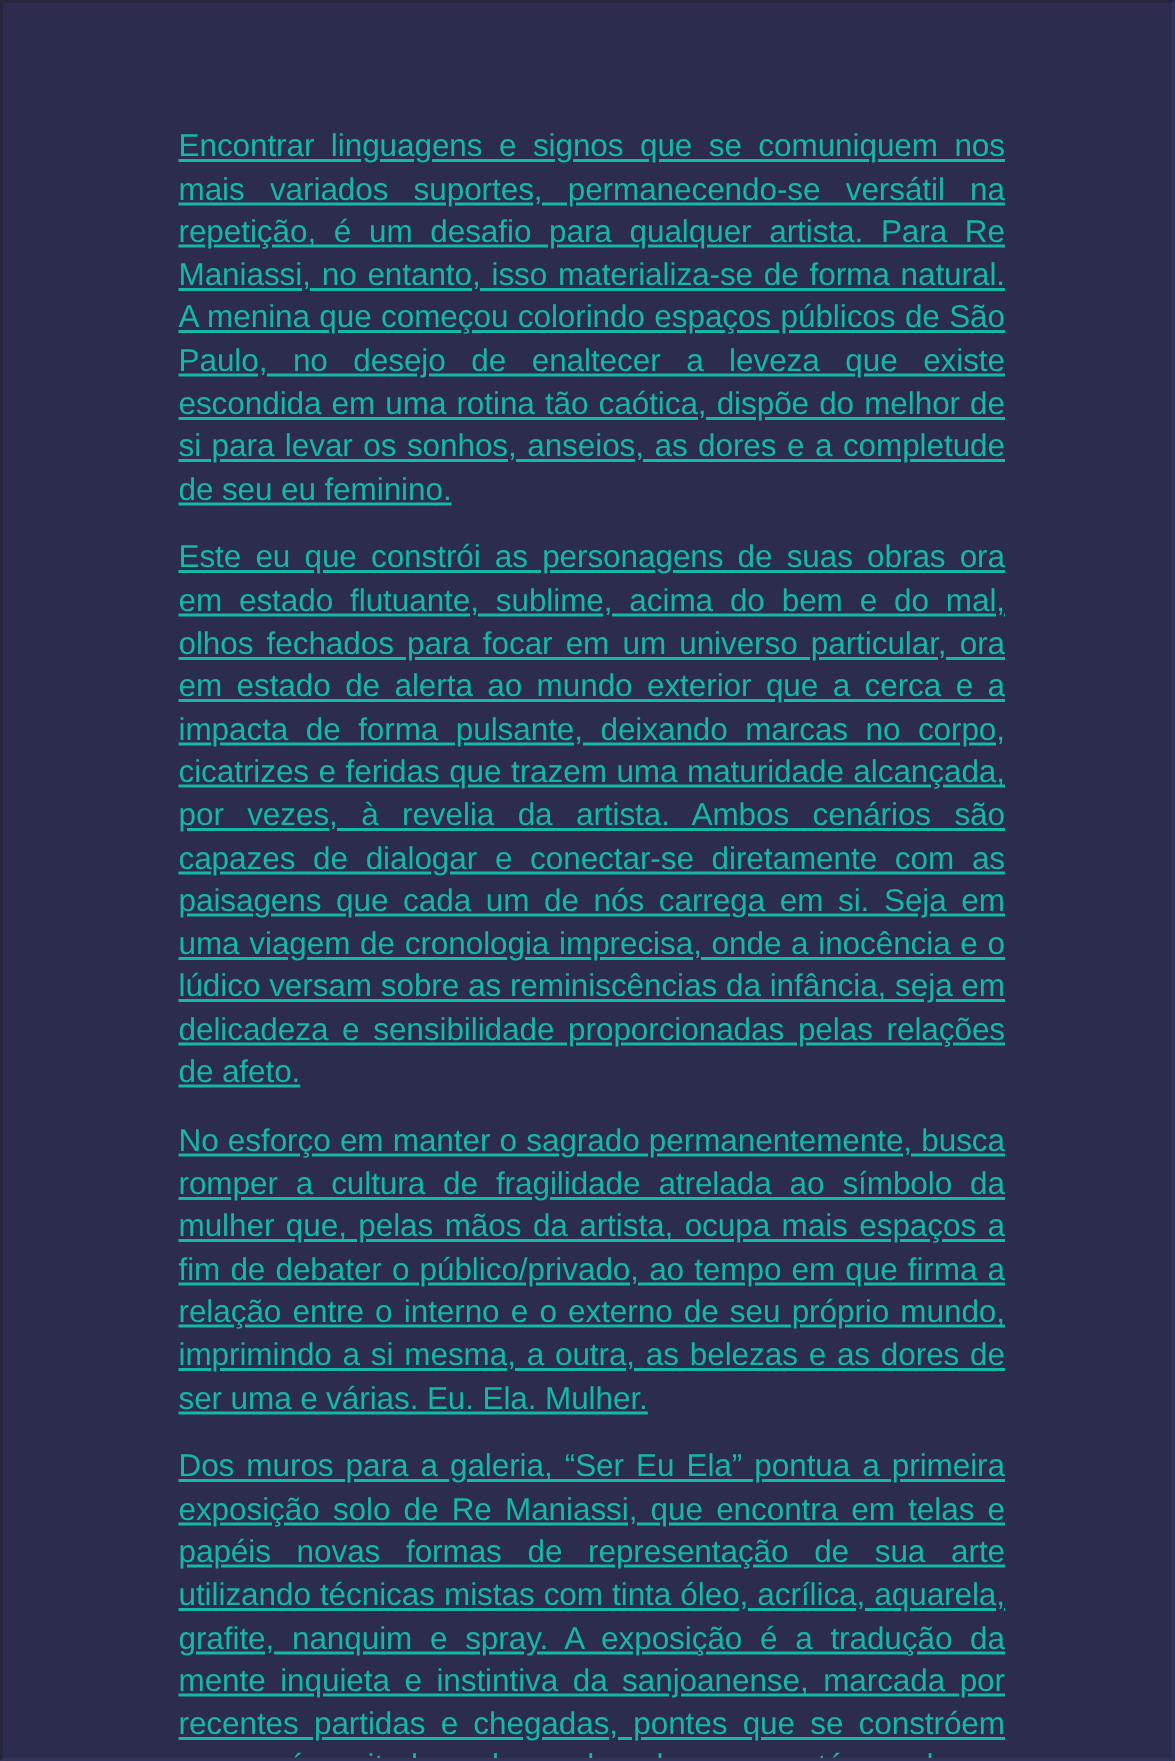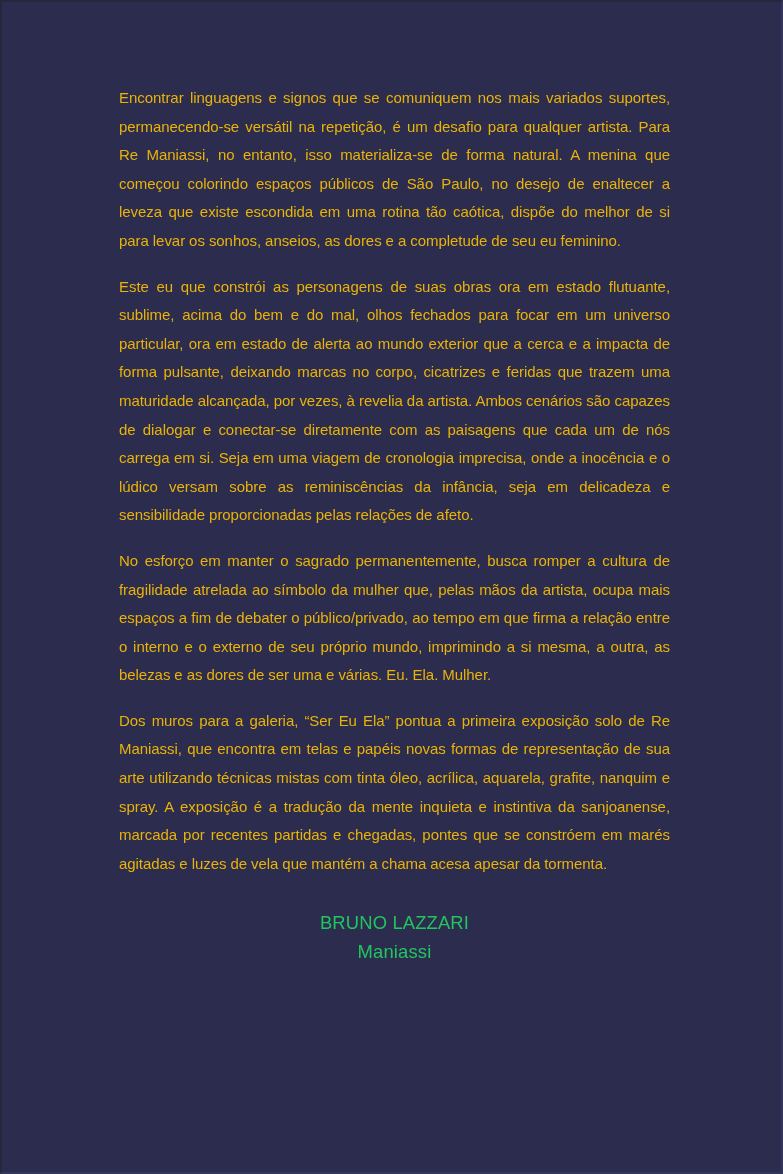--- a/index.html
+++ b/index.html
@@ -31,27 +31,28 @@
 
   .text-column {
     position: absolute;
     left: 117px;
     top: 82px;
     width: 551px;
   }
 
   .body-paragraph {
     margin: 0 0 17px 0;
-    font-size: 15px;
+    font-size: 21px;
     line-height: 28.6px;
-    color: #eab308;
+    color: #14b8a6;
     text-align: justify;
     text-justify: inter-word;
     letter-spacing: -0.05px;
     word-spacing: -0.1px;
+    text-decoration: underline;
     -webkit-font-smoothing: antialiased;
   }
   .body-paragraph:last-of-type {
     margin-bottom: 4px;
   }
 
   .signature-block {
     margin-top: 31px;
   }
   .signature-name,

